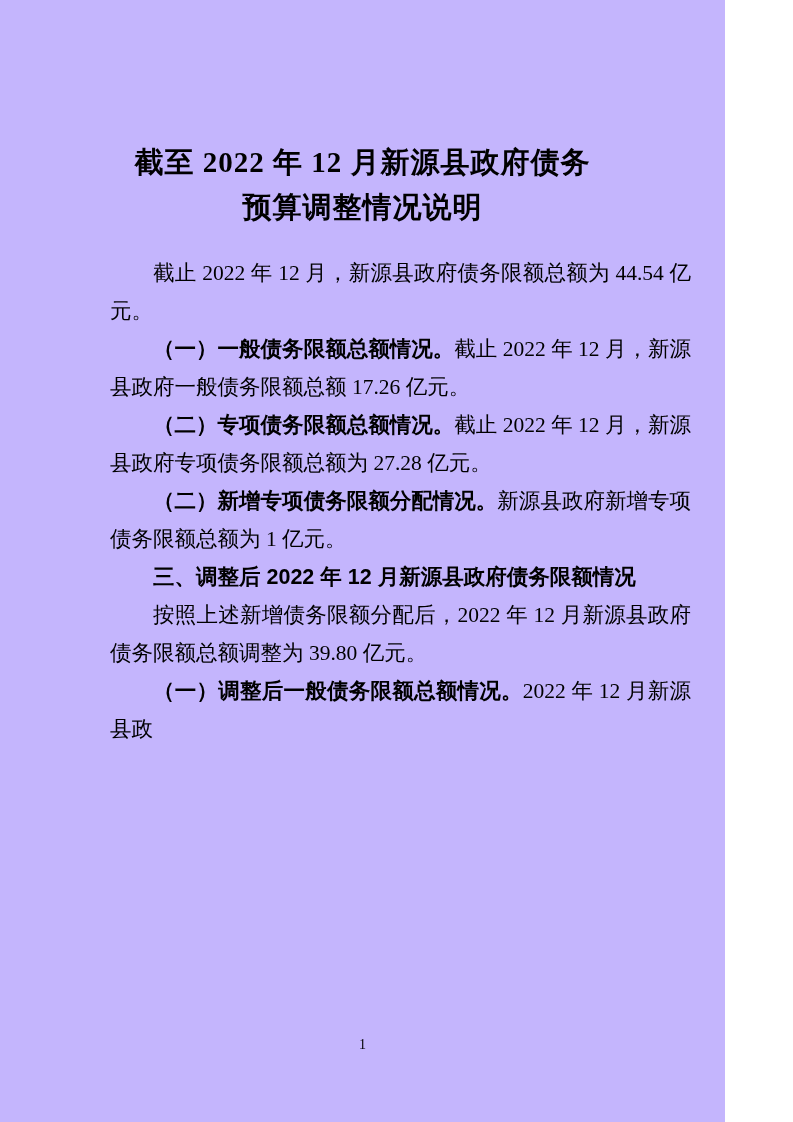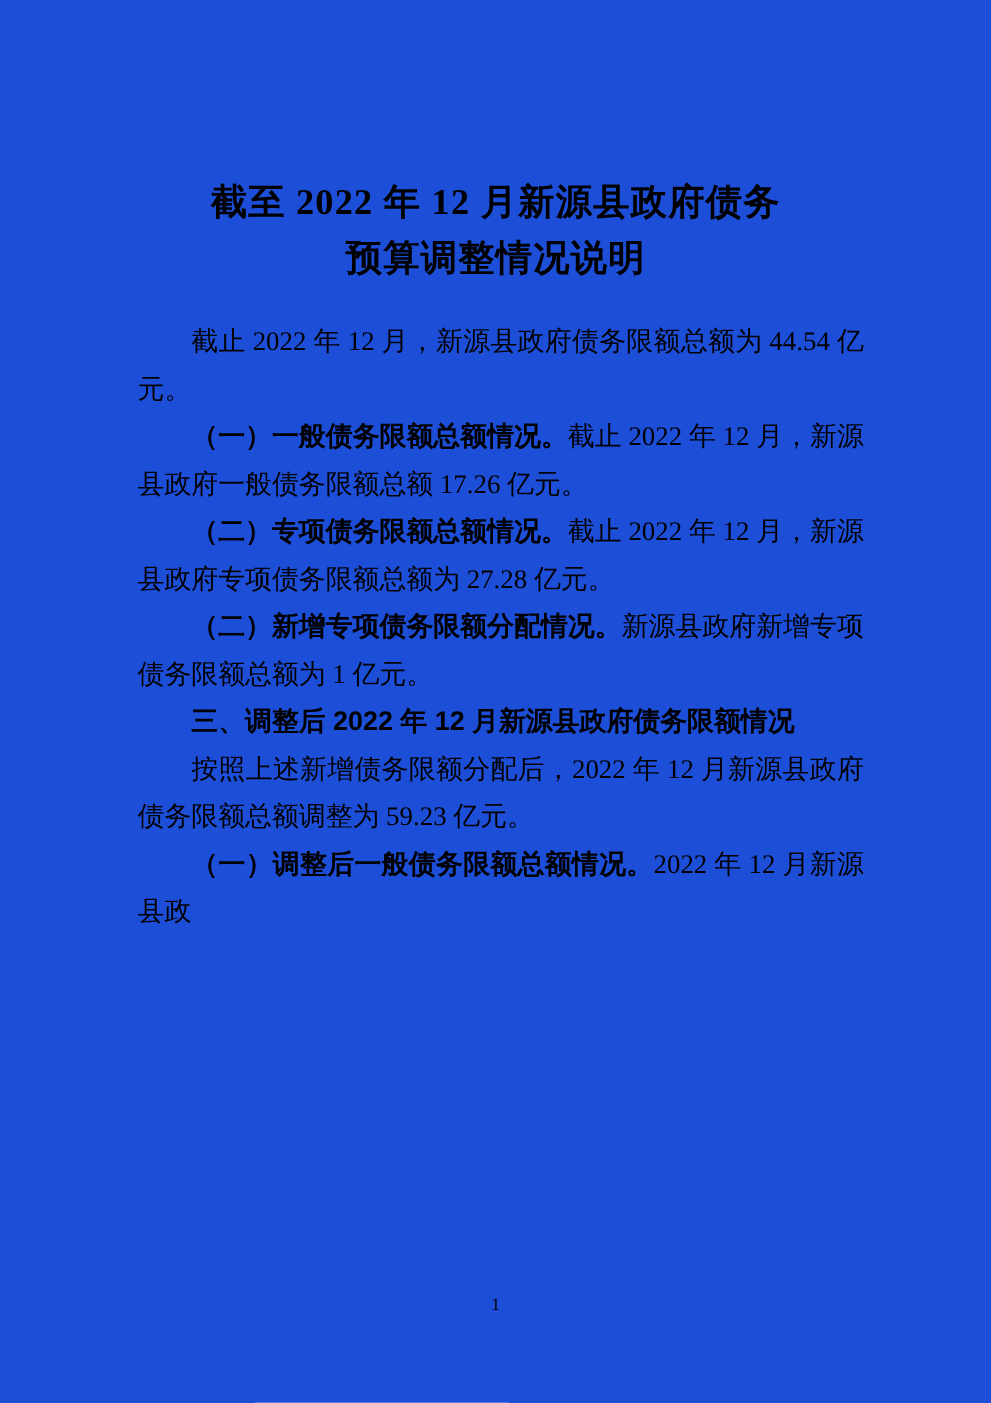--- a/index.html
+++ b/index.html
@@ -7,23 +7,23 @@
     padding: 0;
   }
   body {
     width: 793px;
     height: 1122px;
     background: #ffffff;
     overflow: hidden;
   }
   .page {
     position: relative;
-    width: 793px;
+    width: 725px;
     height: 1122px;
-    background: #1d4ed8;
+    background: #c4b5fd;
     color: #000000;
     font-family: "Liberation Serif", "DejaVu Serif", serif;
   }
   .doc-title {
     position: absolute;
     top: 140px;
     left: 0;
     right: 0;
     margin: 0;
     text-align: center;
@@ -75,18 +75,18 @@
     <span class="title-line">截至 2022 年 12 月新源县政府债务</span>
     <span class="title-line">预算调整情况说明</span>
   </h1>
 
   <div class="doc-body" id="doc-body">
       <p class="para body"><span>截止 2022 年 12 月，新源县政府债务限额总额为 44.54 亿元。</span></p>
       <p class="para body"><span class="lead">（一）一般债务限额总额情况。</span><span>截止 2022 年 12 月，新源县政府一般债务限额总额 17.26 亿元。</span></p>
       <p class="para body"><span class="lead">（二）专项债务限额总额情况。</span><span>截止 2022 年 12 月，新源县政府专项债务限额总额为 27.28 亿元。</span></p>
       <p class="para body"><span class="lead">（二）新增专项债务限额分配情况。</span><span>新源县政府新增专项债务限额总额为 1 亿元。</span></p>
       <p class="para section-heading"><span>三、调整后 2022 年 12 月新源县政府债务限额情况</span></p>
-      <p class="para body"><span>按照上述新增债务限额分配后，2022 年 12 月新源县政府债务限额总额调整为 59.23 亿元。</span></p>
+      <p class="para body"><span>按照上述新增债务限额分配后，2022 年 12 月新源县政府债务限额总额调整为 39.80 亿元。</span></p>
       <p class="para body"><span class="lead">（一）调整后一般债务限额总额情况。</span><span>2022 年 12 月新源县政</span></p>
     </div>
 
   <div class="page-number">1</div>
 </div>
 
 </body></html>

